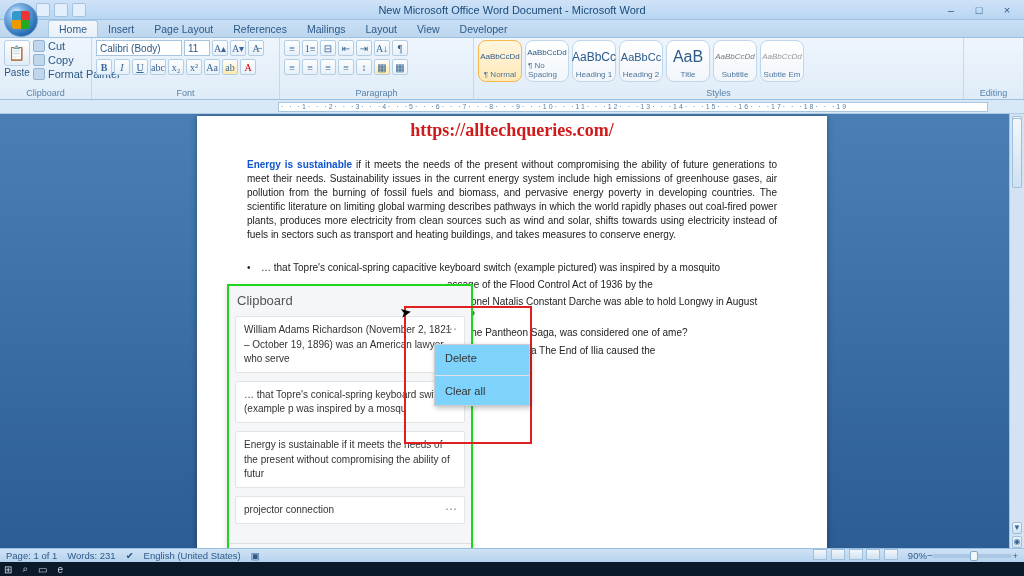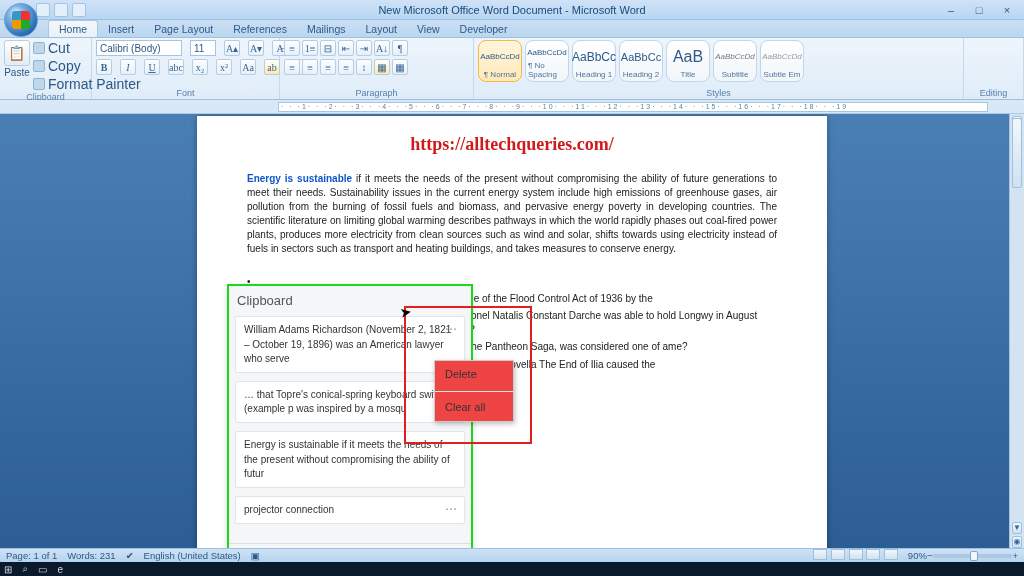--- a/index.html
+++ b/index.html
@@ -20,26 +20,26 @@
 .tabs .tab.active { background:linear-gradient(#f4f7fb,#e8f0f8); border:1px solid #a8c7e3; border-bottom:none; border-radius:3px 3px 0 0; color:#2e5c8a; font-weight:500; }
 
 
 .ribbon { height:62px; background:linear-gradient(#eef5fc,#dfecf8); border-bottom:1px solid #9bc0e2; display:flex; font-size:10px; color:#2c5884; position:relative; }
 .rgroup { border-right:1px solid #c5d9ec; display:flex; flex-direction:column; justify-content:space-between; padding:2px 4px 0 4px; }
 .rgroup .glabel { text-align:center; font-size:9px; color:#5881a9; padding-bottom:1px; }
 .rgroup .gbody { flex:1; display:flex; gap:3px; align-items:flex-start; }
 
 .clip-left { width:36px; display:flex; flex-direction:column; align-items:center; gap:1px; }
 .clip-left .ico { width:26px; height:26px; background:linear-gradient(#fff,#e1ecf6); border:1px solid #b5cfe6; border-radius:3px; display:flex; justify-content:center; align-items:center; font-size:14px; }
-.clip-right { display:flex; flex-direction:column; gap:2px; font-size:14px; }
+.clip-right { display:flex; flex-direction:column; gap:2px; font-size:11px; }
 .clip-right div { display:flex; align-items:center; gap:3px; white-space:nowrap; }
 .miniico { width:12px; height:12px; display:inline-block; background:#c0d6eb; border:1px solid #8eb4d3; border-radius:2px; }
 
 .font-body { display:flex; flex-direction:column; gap:2px; }
-.font-row { display:flex; gap:8px; align-items:flex-start; }
+.font-row { display:flex; gap:2px; align-items:flex-start; }
 .sel { height:16px; background:#fff; border:1px solid #a8c5e0; font-size:10px; padding:0 3px; display:flex; align-items:center; }
 .btni { width:16px; height:16px; background:linear-gradient(#fdfefe,#e7f0f8); border:1px solid #b3cde4; border-radius:2px; display:flex; justify-content:center; align-items:center; font-size:10px; color:#3a6594; font-family:"Times New Roman",serif; }
 .btni.b { font-weight:bold; }
 .btni.i { font-style:italic; }
 .btni.u { text-decoration:underline; }
 
 .para-body { display:flex; flex-direction:column; gap:2px; }
 .para-row { display:flex; gap:2px; }
 
 .styles-body { display:flex; gap:2px; }
@@ -48,39 +48,39 @@
 .style-box.sel-style { border-color:#f7b84a; background:linear-gradient(#fff5de,#ffe9b8); }
 
 .edit-group { width:60px; }
 
 
 .ruler-strip { height:14px; background:#d9e8f6; border-bottom:1px solid #b0cce5; position:relative; }
 .ruler { position:absolute; left:278px; right:36px; top:2px; height:10px; background:#fff; border:1px solid #a8c5e0; font-size:7px; color:#5a80a5; overflow:hidden; white-space:nowrap; letter-spacing:2px; padding-left:2px; }
 
 
 .workspace { position:absolute; top:114px; bottom:14px; left:0; right:0; background:linear-gradient(#4a7fb5,#2b5c94); display:flex; justify-content:center; overflow:hidden; }
-.page { margin-top:2px; width:630px; background:#fff; box-shadow:0 0 6px rgba(0,0,0,0.35); padding:16px 50px; font-size:10px; color:#222; line-height:1.42; position:relative; }
+.page { margin-top:2px; width:630px; background:#fff; box-shadow:0 0 6px rgba(0,0,0,0.35); padding:2px 50px; font-size:10px; color:#222; line-height:1.42; position:relative; }
 .watermark { text-align:center; color:#cf1b1b; font-family:"Times New Roman",serif; font-weight:bold; font-size:18px; margin-bottom:14px; }
 .bodytext { font-size:10px; text-align:justify; }
 .bodytext b { color:#1155cc; }
 .list-area { margin-top:18px; font-size:10px; }
 .list-area .li { display:flex; gap:6px; margin-bottom:3px; }
 .list-area .li .bul { width:8px; }
 
 
 .clip-pane { position:absolute; left:30px; top:168px; width:246px; height:302px; background:#f4f6f8; border:2px solid #1fd61f; box-shadow:0 2px 6px rgba(0,0,0,0.15); font-size:11px; color:#444; display:flex; flex-direction:column; }
 .clip-pane .cp-title { padding:6px 8px; font-size:13px; color:#555; }
 .clip-items { flex:1; overflow:hidden; padding:0 6px; }
 .clip-item { background:#fff; border:1px solid #e2e5e8; border-radius:2px; padding:6px 8px; margin-bottom:8px; font-size:10px; color:#333; position:relative; }
 .clip-item .dots { position:absolute; right:6px; top:4px; color:#888; font-size:12px; letter-spacing:1px; }
 .clip-tip { border-top:1px solid #dcdfe2; padding:6px 8px; font-size:10px; color:#333; }
 
 
 .ctx-wrap { position:absolute; left:207px; top:190px; width:128px; height:138px; border:2px solid #e02020; pointer-events:none; }
-.ctx-menu { position:absolute; left:28px; top:52px; width:80px; background:#ef4444; border:1px solid #c9cdd1; box-shadow:1px 2px 5px rgba(0,0,0,0.25); font-size:11px; color:#333; pointer-events:auto; }
+.ctx-menu { position:absolute; left:28px; top:36px; width:96px; background:#7dd3fc; border:1px solid #c9cdd1; box-shadow:1px 2px 5px rgba(0,0,0,0.25); font-size:11px; color:#333; pointer-events:auto; }
 .ctx-menu div { padding:6px 10px; }
 .ctx-menu .sep { border-top:1px solid #e0e3e6; padding:0; height:0; margin:2px 0; }
 .cursor { position:absolute; left:203px; top:187px; font-size:14px; color:#000; transform:rotate(-10deg); }
 
 
 .vscroll { width:15px; background:#d3e3f2; border-left:1px solid #a8c5e0; position:absolute; right:0; top:0; bottom:0; }
 .vscroll .thumb { position:absolute; left:2px; right:2px; top:4px; height:70px; background:linear-gradient(#f2f7fc,#cfe1f1); border:1px solid #9fc0dd; border-radius:2px; }
 .vscroll .arr { position:absolute; left:2px; right:2px; height:12px; background:linear-gradient(#f2f7fc,#cfe1f1); border:1px solid #9fc0dd; border-radius:2px; font-size:8px; text-align:center; color:#3a6594; }
 .statusbar { position:absolute; left:0; right:0; bottom:0; height:14px; background:linear-gradient(#cfe2f6,#b6d3ed); border-top:1px solid #9bc0e2; display:flex; align-items:center; font-size:9.5px; color:#2d5a88; padding:0 6px; gap:10px; }
 .statusbar .spacer { flex:1; }
@@ -249,20 +249,21 @@
 
 <div class="workspace">
   <div class="page">
     <div class="watermark">https://alltechqueries.com/</div>
     <div class="bodytext">
       <b>Energy is sustainable</b><span> if it meets the needs of the present without compromising the ability of future generations to meet their needs. Sustainability issues in the current energy system include high emissions of greenhouse gases, air pollution from the burning of fossil fuels and biomass, and pervasive energy poverty in developing countries. The scientific literature on limiting global warming describes pathways in which the world rapidly phases out coal-fired power plants, produces more electricity from clean sources such as wind and solar, shifts towards using electricity instead of fuels in sectors such as transport and heating buildings, and takes measures to conserve energy.</span>
     </div>
     <div class="list-area">
       <div class="li">
           <span class="bul">•</span>
+          <span>… that Topre's conical-spring capacitive keyboard switch (example pictured) was inspired by a mosquito</span>
         </div>
       <div class="li" style="margin-left:200px">
           <span>assage of the Flood Control Act of 1936 by the</span>
         </div>
       <div class="li" style="margin-left:200px">
           <span>nt colonel Natalis Constant Darche was able to hold Longwy in August 1914?</span>
         </div>
       <div class="li" style="margin-left:200px">
           <span>ulk: The Pantheon Saga, was considered one of ame?</span>
         </div>

